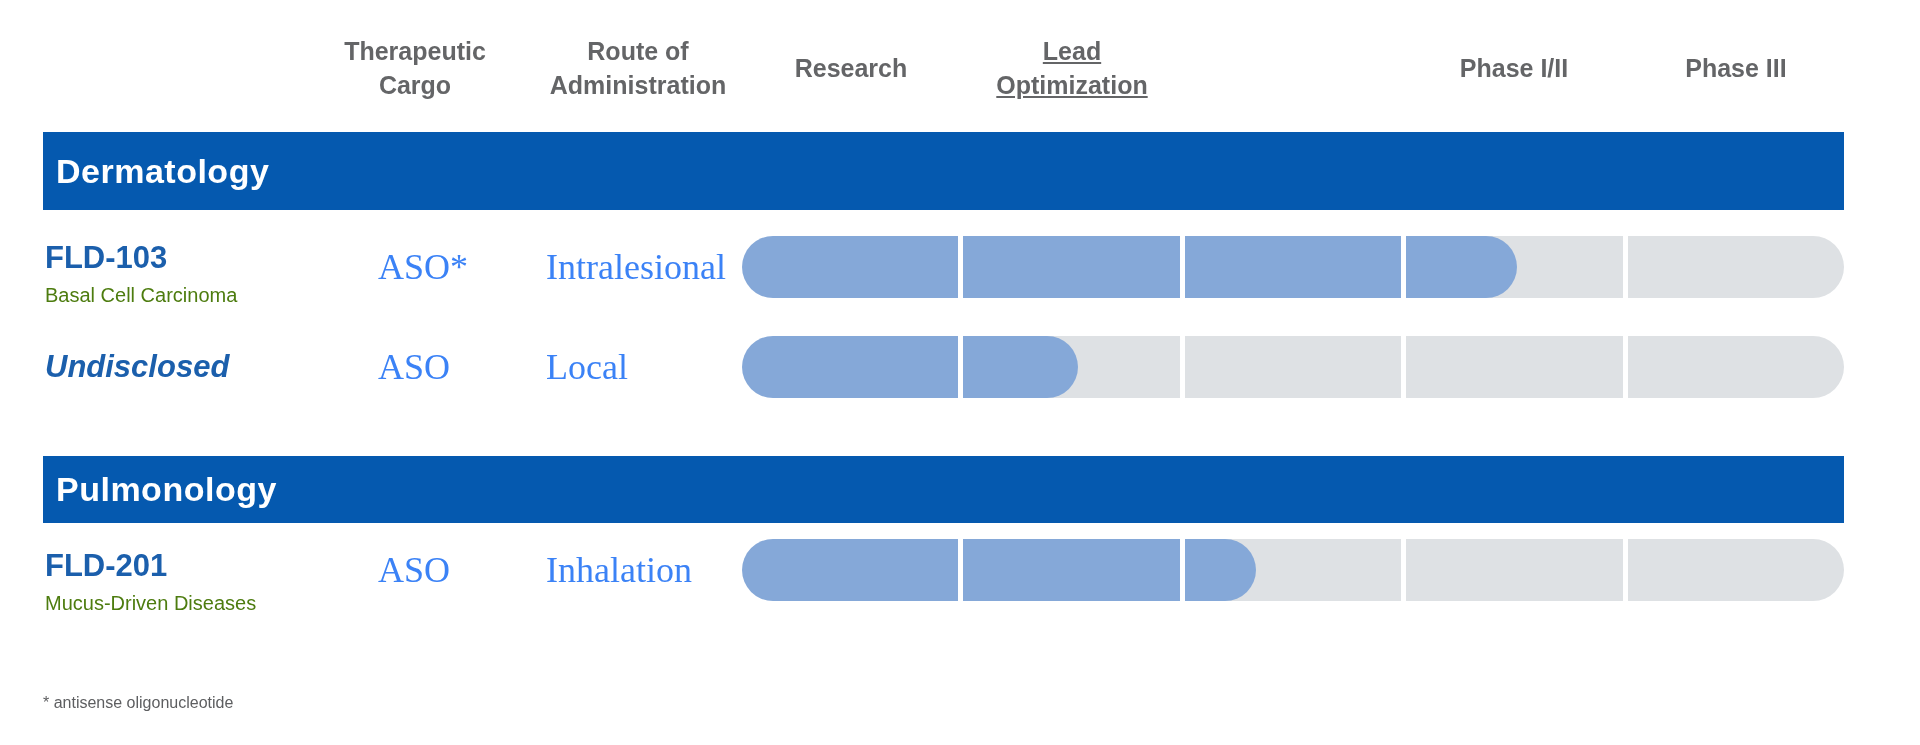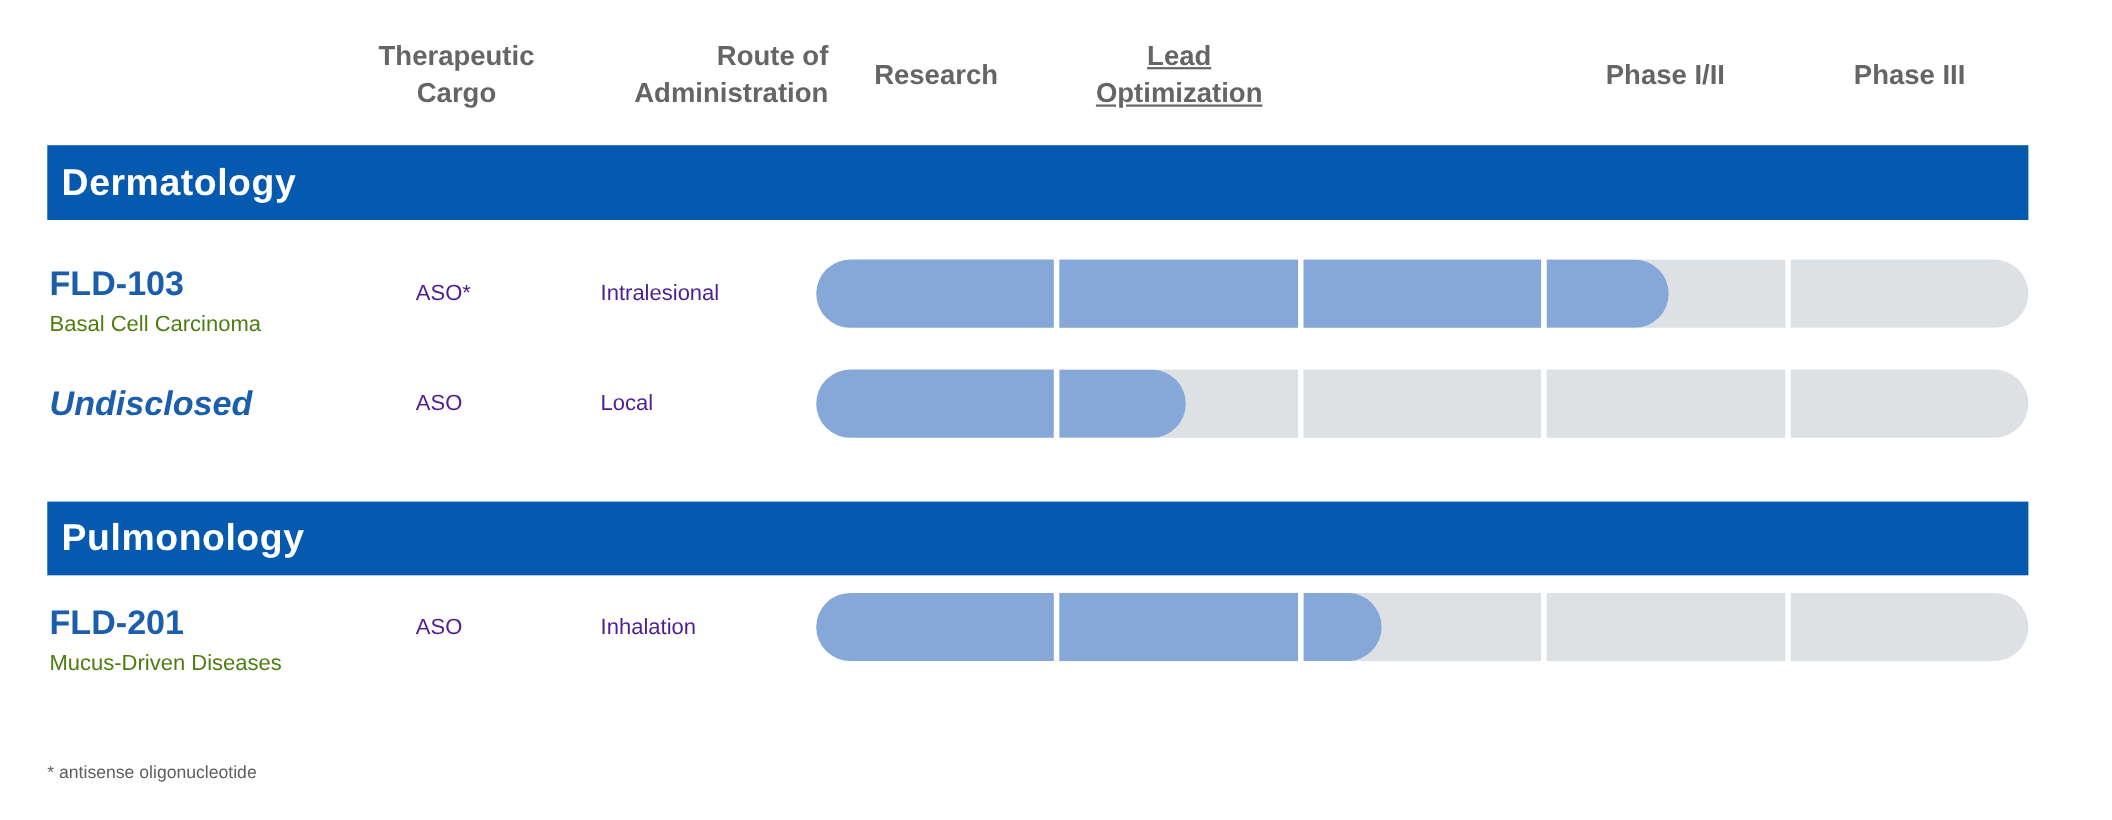--- a/index.html
+++ b/index.html
@@ -6,31 +6,31 @@
   .canvas {
     position:relative; width:1920px; height:745px; background:#ffffff;
     font-family:"Liberation Sans", sans-serif; overflow:hidden;
   }
   .col-header {
     position:absolute; top:26px; height:84px;
     display:flex; align-items:center; justify-content:center; text-align:center;
     font-weight:bold; font-size:25px; line-height:34px; color:#646567;
   }
   .banner {
-    position:absolute; left:43px; width:1801px; height:68px; background:#0559AF;
+    position:absolute; left:43px; width:1801px; height:78px; background:#0559AF;
     color:#ffffff; font-weight:bold; font-size:34px; letter-spacing:0.5px;
     display:flex; align-items:center; padding-left:13px; box-sizing:border-box;
   }
   .program-label { position:absolute; left:45px; }
   .program-label.centered { height:62px; display:flex; align-items:center;font-style:italic; }
   .program-name { font-size:31px; font-weight:bold; color:#1B5FAC; line-height:36px; }
   .program-indication { font-size:20px; color:#4d7c0f; line-height:34px; margin-top:2px; }
   .cell {
     position:absolute; height:62px; display:flex; align-items:center;
-    font-size:20px; color:#4c1d95;
+    font-size:36px; color:#3b82f6;font-family:Liberation Serif, serif;
   }
   .cell.cargo { left:378px; }
   .cell.route { left:546px; }
   .bar {
     position:absolute; left:742px; width:1102px; height:62px;
     display:flex; gap:5px;
   }
   .seg { flex:1; background:#DEE1E4; position:relative; overflow:hidden; }
   .seg:first-child { border-radius:31px 0 0 31px; }
   .seg:last-child { border-radius:0 31px 31px 0; }
@@ -40,21 +40,21 @@
     border-radius:0 31px 31px 0;
   }
   .footnote { position:absolute; left:43px; top:694px; font-size:16px; color:#5D5E60; }
 </style>
 </head>
 <body>
 
 <div class="canvas">
 
   <div class="col-header" style="left:325px; width:180px;">Therapeutic Cargo</div>
-  <div class="col-header" style="left:523px; width:230px;text-align:right;">Route of Administration</div>
+  <div class="col-header" style="left:523px; width:230px;">Route of Administration</div>
   <div class="col-header" style="left:741px; width:220px;">Research</div>
   <div class="col-header" style="left:977px; width:190px;text-decoration:underline;">Lead Optimization</div>
   <div class="col-header" style="left:1404px; width:220px;">Phase I/II</div>
   <div class="col-header" style="left:1626px; width:220px;">Phase III</div>
 
   <div class="banner" style="top:132px;">Dermatology</div>
 
   <div class="program-label" style="top:240px;">
     <div class="program-name">FLD-103</div>
     <div class="program-indication">Basal Cell Carcinoma</div>

